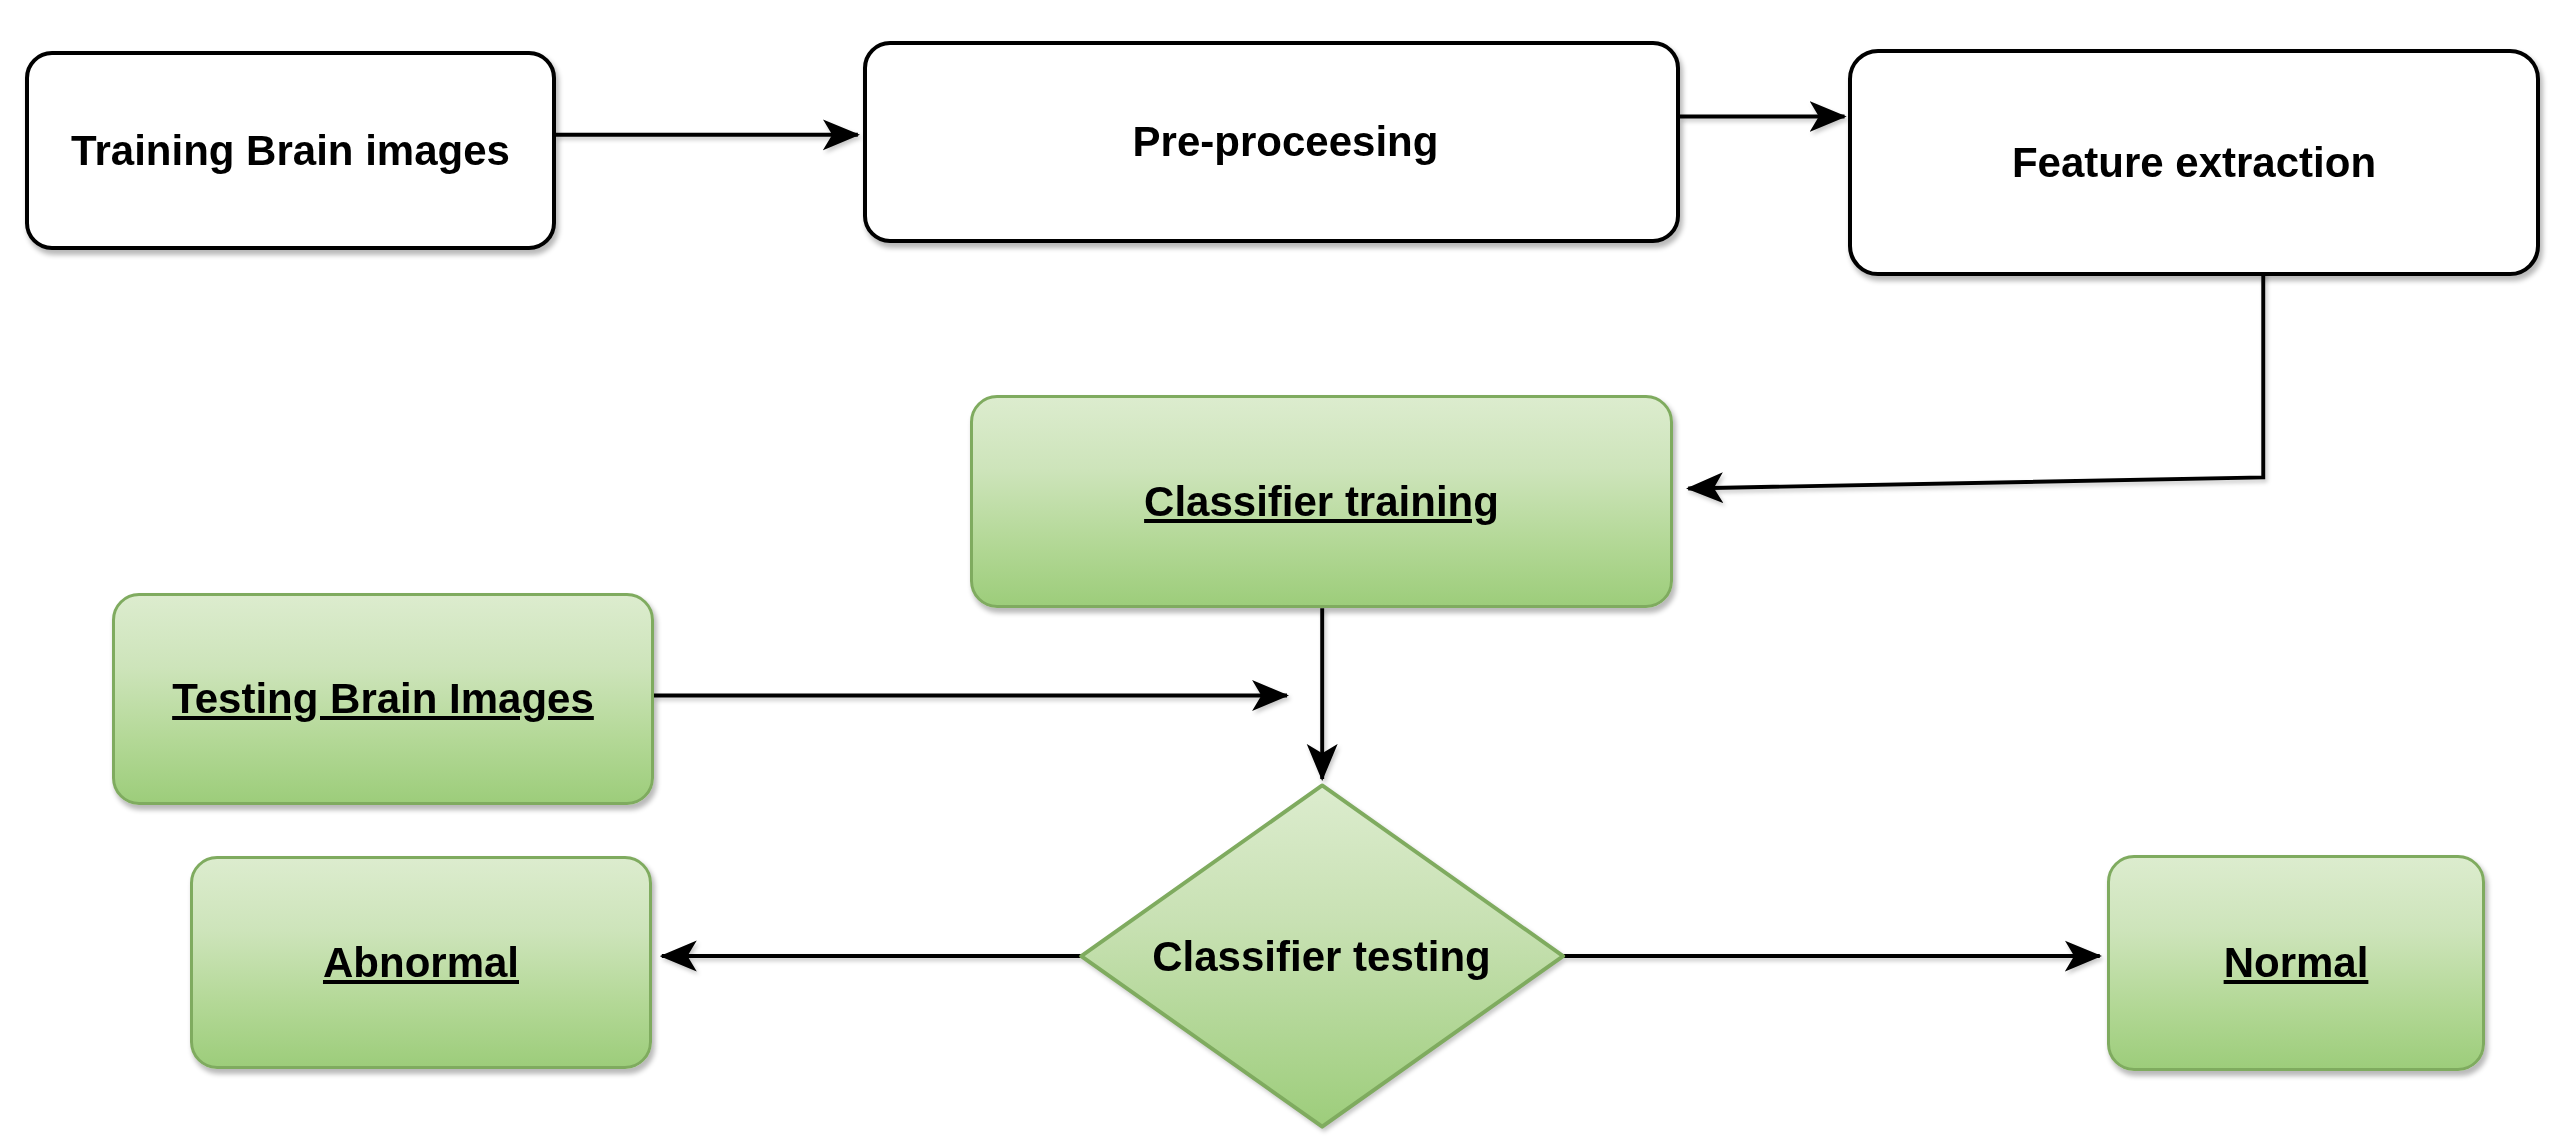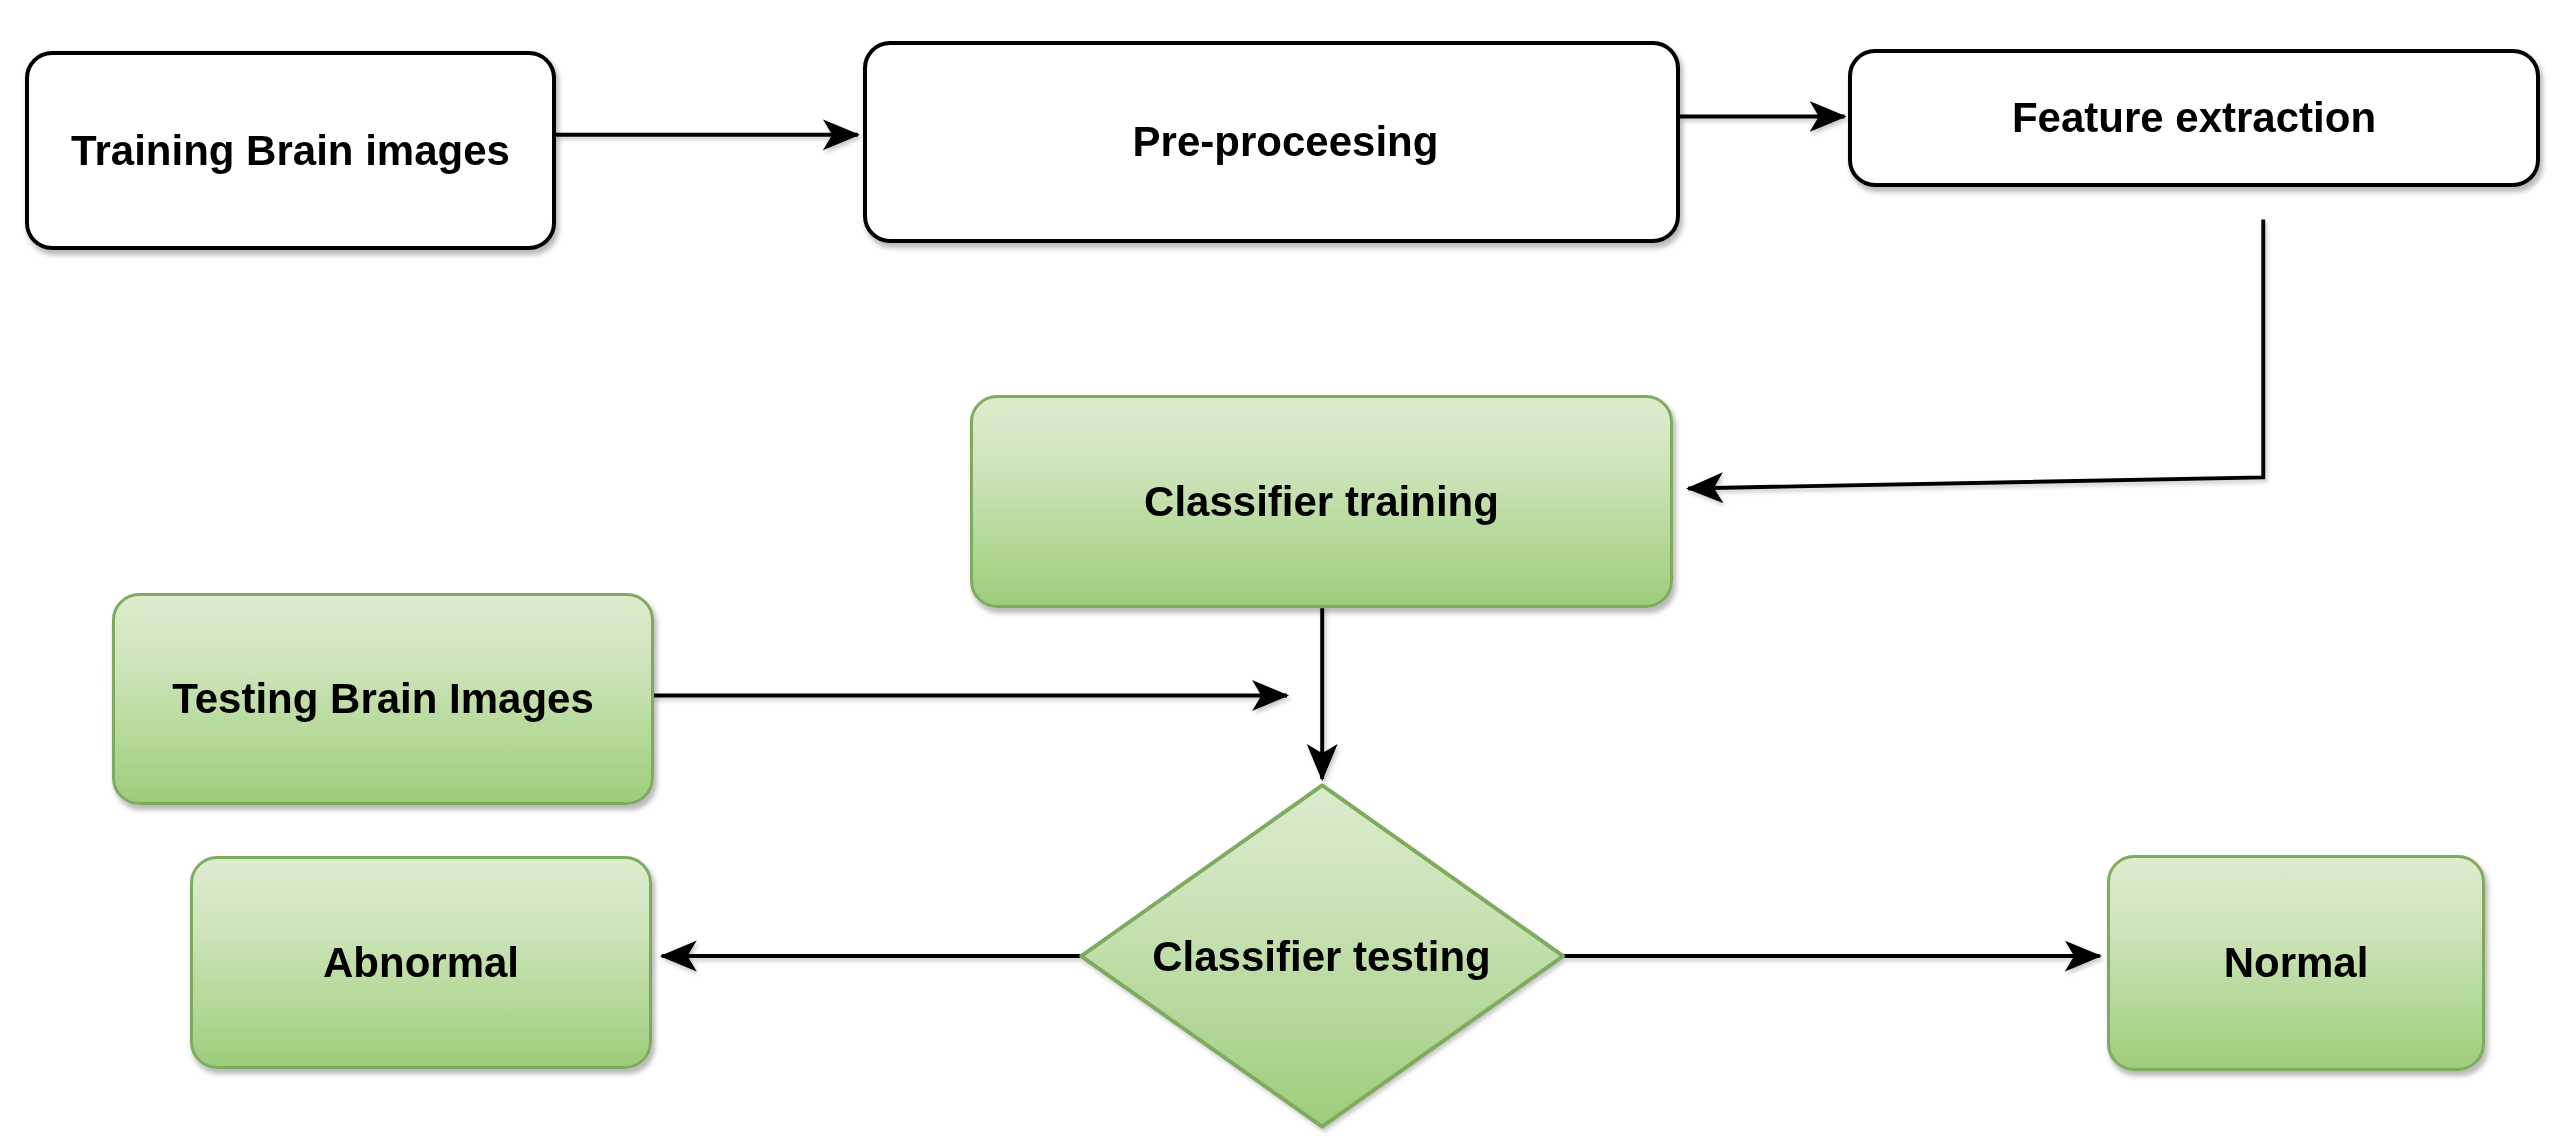--- a/index.html
+++ b/index.html
@@ -30,24 +30,25 @@
     box-shadow: 2.6px 4.6px 5.2px rgba(0,0,0,0.28);
   }
   .node-white {
     background: #ffffff;
     border: 4.6px solid #000000;
     margin-top: 28px;
   }
   .node-green {
     background: linear-gradient(180deg, #dcecce 0%, #cde4ba 35%, #b3d896 70%, #9dcd7b 100%);
     border: 3.9px solid #7fab5f;
+    text-decoration: underline;
   }
   #node-training            { left: 25px;   top: 23px;   width: 531px;  height: 199px; }
   #node-preprocessing       { left: 863px; top: 13px;   width: 817px; height: 202px; padding-left: 28px; }
-  #node-feature             { left: 1848px; top: 21px;   width: 692px; height: 138px; }
+  #node-feature             { left: 1848px; top: 21px;   width: 692px; height: 227px; border-radius: 30px; }
   #node-classifier-training { left: 970px; top: 395px;  width: 703px; height: 213px; }
   #node-testing             { left: 112px;  top: 593px;  width: 542px;  height: 212px; }
   #node-abnormal            { left: 190px;  top: 856px; width: 462px;  height: 213px; }
   #node-normal              { left: 2107px; top: 855px; width: 378px;  height: 216px; }
   #connector-layer {
     position: absolute;
     left: 0;
     top: 0;
     width: 2576px;
     height: 1141px;

